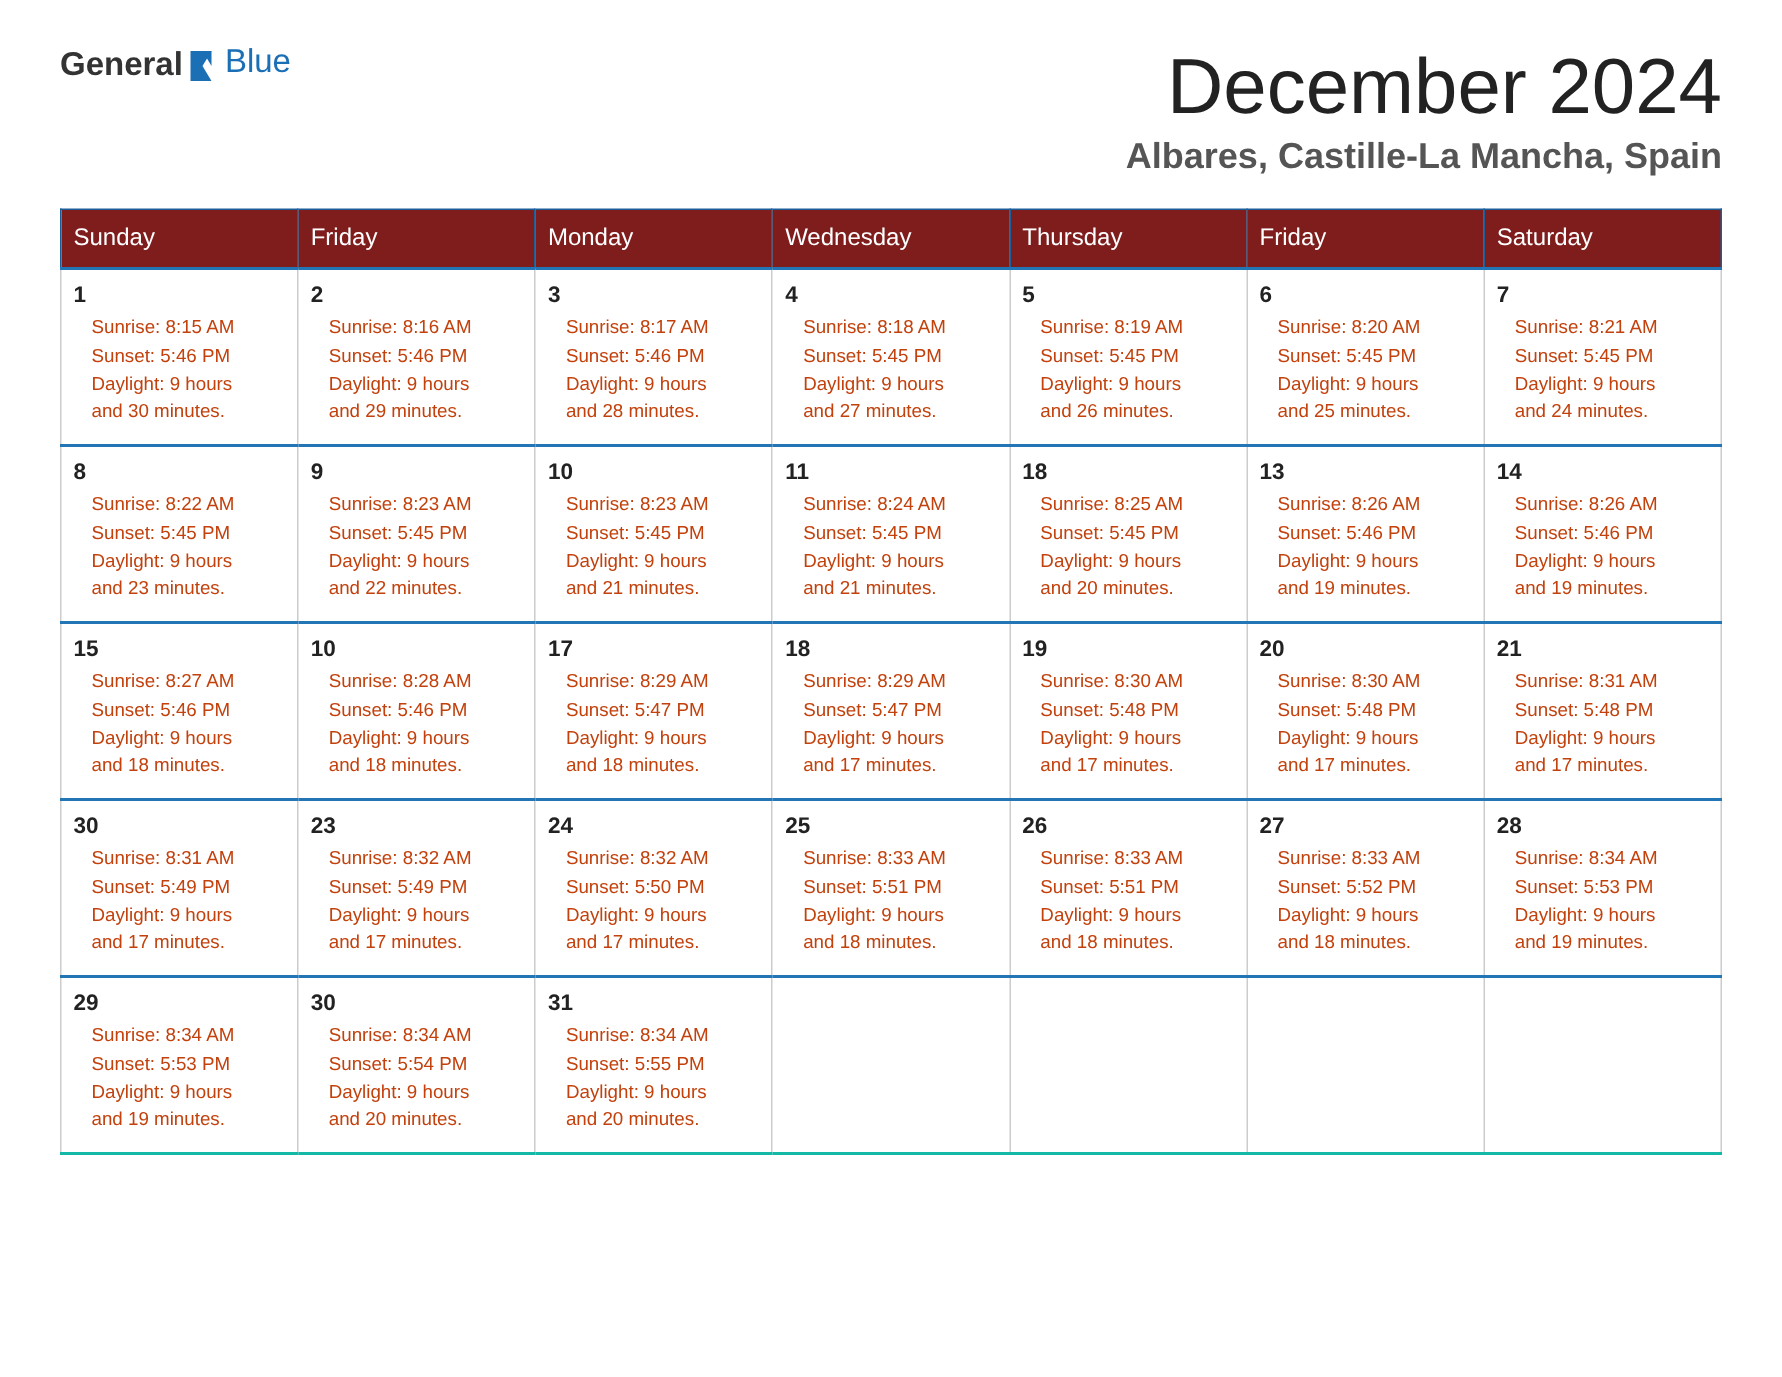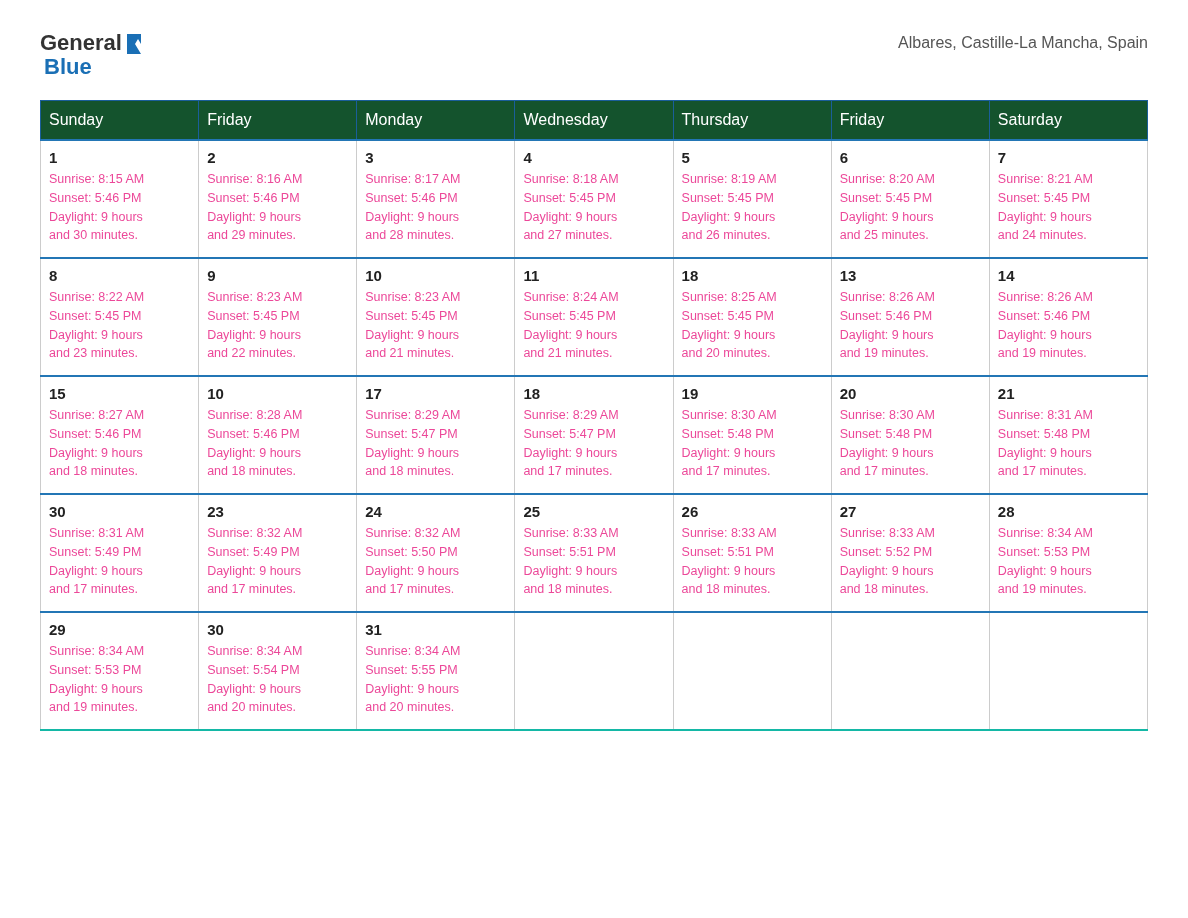--- a/index.html
+++ b/index.html
@@ -11,59 +11,59 @@
       min-height: 918px;
     }
     .header {
       display: flex;
       justify-content: space-between;
       align-items: flex-start;
       margin-bottom: 20px;
     }
     .logo {
       display: flex;
-      flex-direction: column;
       align-items: flex-start;
     }
     .logo-text {
       display: flex;
       align-items: center;
       font-size: 22px;
       font-weight: bold;
       color: #333;
     }
     .logo-general { color: #333; }
     .logo-underline {
       color: #1a6fb5;
       font-size: 22px;
-      font-weight: bold;
+      font-weight: normal;
       margin-top: -4px;
       margin-left: 2px;
     }
     .title-section {
       text-align: right;
     }
     .month-title {
       font-size: 52px;
       font-weight: 300;
       color: #222;
       line-height: 1.1;
     }
     .location {
-      font-size: 16px;
+      font-size: 24px;
       color: #555;
       margin-top: 4px;
+      font-weight: bold;
     }
     .calendar {
       width: 100%;
       border-collapse: collapse;
       border: 1px solid #aaa;
     }
     .calendar th {
-      background: #14532d;
+      background: #7f1d1d;
       color: #fff;
       padding: 10px 8px;
       font-size: 16px;
       font-weight: normal;
       text-align: left;
       border: 1px solid #1a5e9a;
     }
     .calendar td {
       vertical-align: top;
       padding: 8px 8px 12px 8px;
@@ -79,22 +79,23 @@
     }
     .day-number {
       font-size: 15px;
       font-weight: bold;
       color: #222;
       margin-bottom: 4px;
       display: block;
     }
     .day-info {
       font-size: 12.5px;
-      color: #ec4899;
+      color: #c2410c;
       line-height: 1.5;
+      margin-left: 12px;
     }
     .empty-cell {
       background: #fff;
     }
   </style>
 </head>
 <body>
 
 <div class="header">
   <div class="logo">
@@ -103,20 +104,21 @@
       <svg width="22" height="22" viewBox="0 0 22 22" style="margin: 0 1px;">
         <polygon points="4,2 18,2 12,12 18,22 4,22" fill="#1a6fb5"></polygon>
         <polygon points="12,2 18,2 18,12" fill="#1a6fb5"></polygon>
       </svg>
     </div>
     <div style="margin-top:-2px; margin-left:2px;">
       <span class="logo-underline">Blue</span>
     </div>
   </div>
   <div class="title-section">
+    <div class="month-title">December 2024</div>
     <div class="location">Albares, Castille-La Mancha, Spain</div>
   </div>
 </div>
 
 <table class="calendar">
   <thead>
     <tr>
     <th>Sunday</th>
         <th>Friday</th>
         <th>Monday</th>

